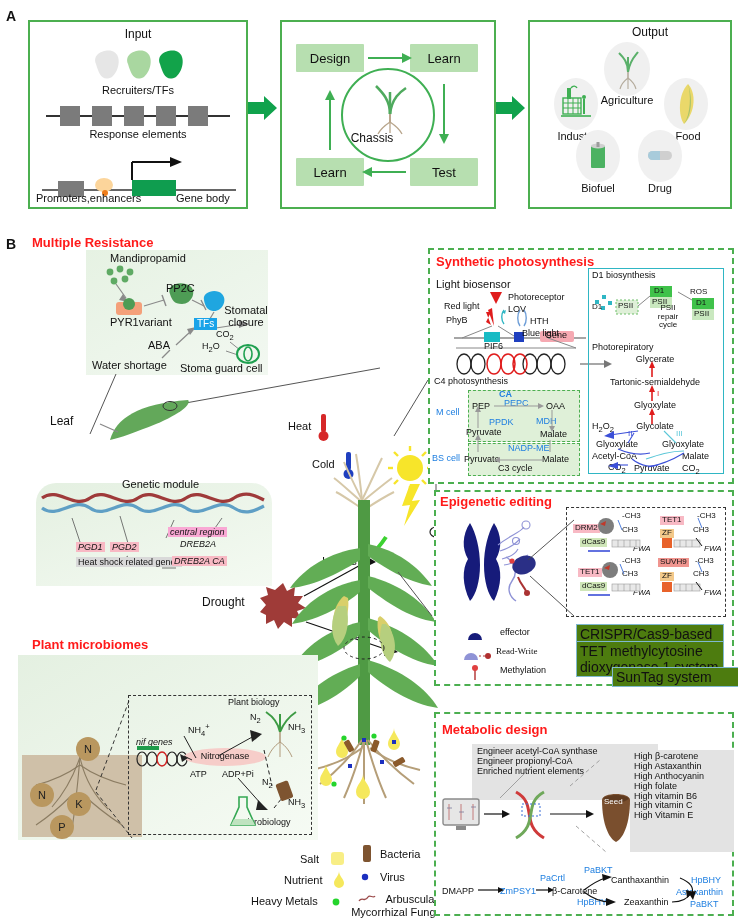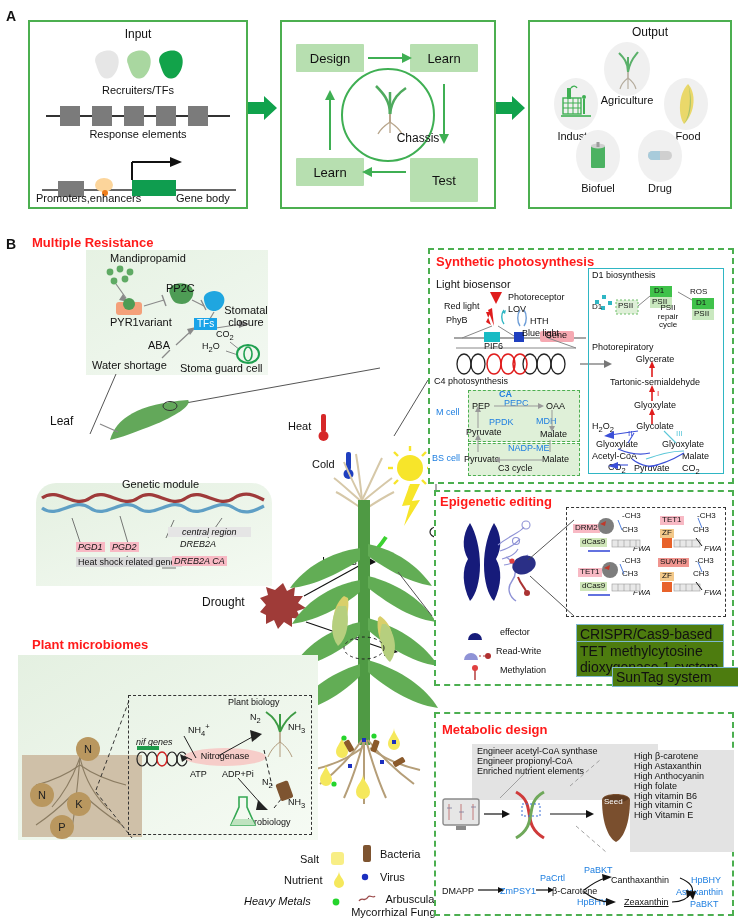--- a/index.html
+++ b/index.html
@@ -14,21 +14,21 @@
   .lbl-sm{font-size:9px;line-height:1.1;}
   .lbl-xs{font-size:8px;line-height:1.1;}
   .ctr{text-align:center;}
   .b{font-weight:normal;}
   .blue{color:#1f7fe0;}
   .red{color:#e8191b;}
   .green-btn{background:#b7dfb0;color:#111;font-size:13px;display:flex;
              align-items:center;justify-content:center;border-radius:1px;}
   .circle-bg{background:#f0f0f0;border-radius:50%;}
   .pinkchip{background:#f8b9c4;font-style:italic;font-size:9px;padding:0 2px;}
-  .greenchip{background:#e5e5e5;font-style:italic;font-size:9px;padding:0 14px;}
+  .greenchip{background:#f9a8d4;font-style:italic;font-size:9px;padding:0 2px;}
   .graychip{background:#d9d9d9;font-size:9px;padding:0 2px;}
   .bluebox{background:#4d7c0f;border:1px solid #7fb8cf;font-size:14px;padding:1px 3px;}
   svg{display:block;overflow:visible;}
   .tealbox{position:absolute;border:1px solid #2fb6c4;}
   .dashgrn{position:absolute;border:1px dashed #4caf50;background:#dff0d8;}
   .dashblk{position:absolute;border:1px dashed #333;}
 </style>
 </head>
 <body>
 
@@ -69,42 +69,42 @@
 </div>
 
 <svg class="abs" style="left:248px;top:96px;" width="30" height="28">
   <polygon points="0,6 16,6 16,0 29,12 16,24 16,18 0,18" fill="#10a24c"></polygon>
 </svg>
 
 <div class="gbox" style="left:280px;top:20px;width:212px;height:185px;">
   <div class="abs green-btn" style="left:14px;top:22px;width:68px;height:28px;">Design</div>
   <div class="abs green-btn" style="left:128px;top:22px;width:68px;height:28px;">Learn</div>
   <div class="abs green-btn" style="left:14px;top:136px;width:68px;height:28px;">Learn</div>
-  <div class="abs green-btn" style="left:128px;top:136px;width:68px;height:44px;">Test</div>
+  <div class="abs green-btn" style="left:128px;top:136px;width:68px;height:28px;">Test</div>
 
   <svg class="abs" style="left:0;top:0;" width="212" height="185">
     <line x1="86" y1="36" x2="120" y2="36" stroke="#3faf53" stroke-width="2"></line>
     <polygon points="120,31 130,36 120,41" fill="#3faf53"></polygon>
     <line x1="124" y1="150" x2="90" y2="150" stroke="#3faf53" stroke-width="2"></line>
     <polygon points="90,145 80,150 90,155" fill="#3faf53"></polygon>
     <line x1="48" y1="128" x2="48" y2="78" stroke="#3faf53" stroke-width="2"></line>
     <polygon points="43,78 48,68 53,78" fill="#3faf53"></polygon>
     <line x1="162" y1="62" x2="162" y2="112" stroke="#3faf53" stroke-width="2"></line>
     <polygon points="157,112 162,122 167,112" fill="#3faf53"></polygon>
     <ellipse cx="106" cy="93" rx="46" ry="46" fill="none" stroke="#3faf53" stroke-width="2"></ellipse>
   </svg>
 
   <svg class="abs" style="left:88px;top:58px;" width="40" height="54">
     <path d="M20,34 C20,20 12,12 6,6" stroke="#4faa5e" stroke-width="2.5" fill="none"></path>
     <path d="M20,34 C22,18 30,12 36,8" stroke="#4faa5e" stroke-width="2.5" fill="none"></path>
     <path d="M20,34 L20,12" stroke="#4faa5e" stroke-width="2.5" fill="none"></path>
     <line x1="20" y1="34" x2="20" y2="42" stroke="#b8a58b" stroke-width="2"></line>
     <path d="M20,42 C14,46 10,50 8,54 M20,42 C26,46 30,50 32,54 M20,42 L20,53" stroke="#b8a58b" stroke-width="1.3" fill="none"></path>
   </svg>
-  <div class="abs lbl b ctr" style="left:0;top:110px;width:180px;font-size:12px;padding-left:46px;">Chassis</div>
+  <div class="abs lbl b ctr" style="left:0;top:110px;width:180px;font-size:12px;">Chassis</div>
 </div>
 
 <svg class="abs" style="left:496px;top:96px;" width="30" height="28">
   <polygon points="0,6 16,6 16,0 29,12 16,24 16,18 0,18" fill="#10a24c"></polygon>
 </svg>
 
 <div class="gbox" style="left:528px;top:20px;width:200px;height:185px;">
   <div class="abs lbl b ctr" style="left:0;top:4px;width:240px;font-size:12px;">Output</div>
 
   <div class="abs circle-bg" style="left:74px;top:20px;width:46px;height:54px;border-radius:50%;"></div>
@@ -443,21 +443,21 @@
 </svg>
 
 <div class="abs lbl" style="left:300px;top:853px;">Salt</div>
 <svg class="abs" style="left:330px;top:851px;" width="16" height="16">
   <rect x="1" y="1" width="13" height="13" rx="3" fill="#f5e85c" opacity="0.75"></rect>
 </svg>
 <div class="abs lbl" style="left:284px;top:874px;">Nutrient</div>
 <svg class="abs" style="left:332px;top:870px;" width="14" height="18">
   <path d="M7,1 c0,5 5,8 5,12 a5,5 0 0 1 -10,0 c0,-4 5,-7 5,-12 Z" fill="#f5e85c"></path>
 </svg>
-<div class="abs lbl" style="left:244px;top:895px;font-style:italic;">Heavy Metals</div>
+<div class="abs lbl" style="left:251px;top:895px;">Heavy Metals</div>
 <svg class="abs" style="left:332px;top:897px;" width="10" height="10">
   <circle cx="4" cy="5" r="3.4" fill="#24d42c"></circle>
 </svg>
 <svg class="abs" style="left:360px;top:844px;" width="14" height="20">
   <rect x="3" y="1" width="8" height="17" rx="2" fill="#7e5430"></rect>
 </svg>
 <div class="abs lbl" style="left:380px;top:848px;">Bacteria</div>
 <svg class="abs" style="left:360px;top:872px;" width="12" height="12">
   <circle cx="5" cy="5" r="3.2" fill="#1b2fbf"></circle>
 </svg>
@@ -726,21 +726,21 @@
 
 <svg class="abs" style="left:466px;top:628px;" width="18" height="14">
   <path d="M2,12 A7,7 0 0 1 16,12 Z" fill="#161b7a"></path>
 </svg>
 <div class="abs lbl-sm" style="left:500px;top:628px;">effector</div>
 <svg class="abs" style="left:462px;top:648px;" width="30" height="14">
   <path d="M2,12 A7,7 0 0 1 16,12 Z" fill="#8f93d6"></path>
   <line x1="17" y1="8" x2="23" y2="8" stroke="#a33" stroke-width="1.2" stroke-dasharray="2,2"></line>
   <circle cx="26" cy="8" r="3" fill="#b03030"></circle>
 </svg>
-<div class="abs lbl-sm" style="left:496px;top:647px;">Read-Write</div>
+<div class="abs lbl-sm" style="left:496px;top:647px;font-family:Liberation Serif, serif;">Read-Write</div>
 <svg class="abs" style="left:470px;top:665px;" width="12" height="16">
   <line x1="5" y1="4" x2="5" y2="15" stroke="#b03030" stroke-width="1.4"></line>
   <circle cx="5" cy="3" r="3" fill="#e04040"></circle>
 </svg>
 <div class="abs lbl-sm" style="left:500px;top:666px;">Methylation</div>
 
 <div class="abs bluebox" style="left:576px;top:624px;width:140px;"><span>CRISPR/Cas9-based tool</span></div>
 <div class="abs bluebox" style="left:576px;top:641px;width:140px;line-height:1.15;">
   <span>TET methylcytosine</span><br>
   <span>dioxygenase 1 system</span>
@@ -805,21 +805,21 @@
 </div>
 
 <div class="abs lbl-sm" style="left:442px;top:887px;">DMAPP</div>
 <div class="abs lbl-sm blue" style="left:500px;top:887px;">ZmPSY1</div>
 <div class="abs lbl-sm blue" style="left:540px;top:874px;">PaCrtl</div>
 <div class="abs lbl-sm" style="left:552px;top:887px;">β-Carotene</div>
 <div class="abs lbl-sm blue" style="left:584px;top:866px;">PaBKT</div>
 <div class="abs lbl-sm" style="left:611px;top:876px;">Canthaxanthin</div>
 <div class="abs lbl-sm blue" style="left:691px;top:876px;">HpBHY</div>
 <div class="abs lbl-sm blue" style="left:577px;top:898px;">HpBHY</div>
-<div class="abs lbl-sm" style="left:624px;top:898px;text-decoration:underline;">Zeaxanthin</div>
+<div class="abs lbl-sm" style="left:624px;top:898px;">Zeaxanthin</div>
 <div class="abs lbl-sm blue" style="left:676px;top:888px;">Astaxanthin</div>
 <div class="abs lbl-sm blue" style="left:690px;top:900px;">PaBKT</div>
 <svg class="abs" style="left:440px;top:862px;" width="290" height="56">
   <line x1="38" y1="28" x2="58" y2="28" stroke="#111" stroke-width="1.2"></line>
     <polygon points="58,25 64,28 58,31" fill="#111"></polygon>
   <line x1="96" y1="28" x2="108" y2="28" stroke="#111" stroke-width="1.2"></line>
     <polygon points="108,25 114,28 108,31" fill="#111"></polygon>
   <path d="M144,28 C152,22 158,18 166,16" stroke="#111" stroke-width="1.1" fill="none"></path>
     <polygon points="162,12 172,15 163,19" fill="#111"></polygon>
   <path d="M144,30 C152,36 160,40 170,40" stroke="#111" stroke-width="1.1" fill="none"></path>

